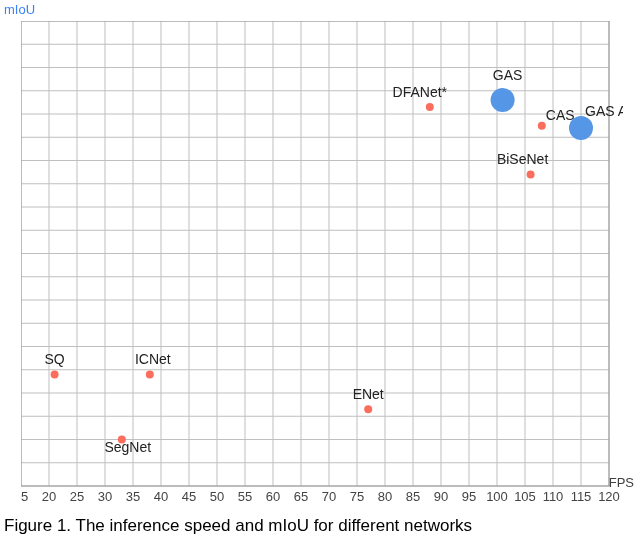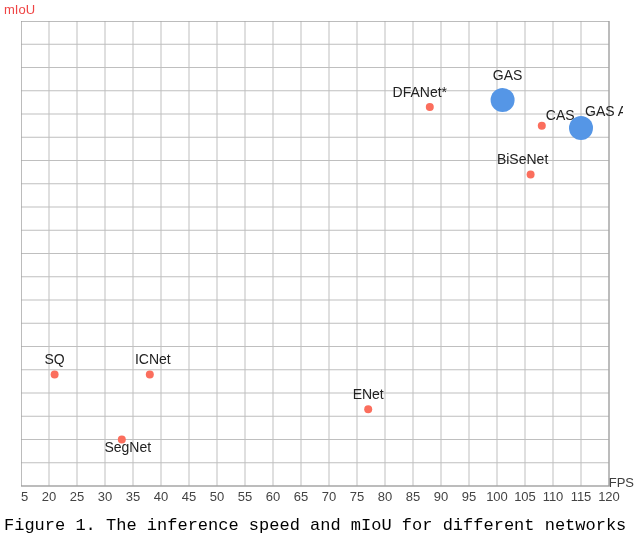--- a/index.html
+++ b/index.html
@@ -1,27 +1,27 @@
 <!DOCTYPE html>
 <html><head>
 <meta charset="utf-8">
 <style>
 html,body{margin:0;padding:0;width:640px;height:540px;background:#fff;font-family:Helvetica,Arial,sans-serif;overflow:hidden}
 .chart-wrap{position:absolute;left:0;top:0;width:640px;height:516px}
-.ylab{position:absolute;left:4px;top:2px;font-size:13px;color:#ef4444}
+.ylab{position:absolute;left:4px;top:2px;font-size:13px;color:#3b82f6}
 .plot{position:absolute;left:21px;top:21px;width:602px;height:487px}
 .plot svg{width:100%;height:100%}
 .grid line{stroke:#bfbfbf;stroke-width:1}
 .border{stroke:#999;stroke-width:1;fill:none}
 .tick{font-size:13px;fill:#444;font-family:Helvetica,Arial,sans-serif}
 .xlab{position:absolute;right:6px;top:475px;font-size:13px;color:#404040}
 .dot{fill:#fb6e5d}
 .dotb{fill:#5596e6}
 .dlabel{font-size:14px;fill:#222;font-family:Helvetica,Arial,sans-serif}
-.caption{position:absolute;left:4px;top:516px;width:632px;font-size:17px;color:#000;white-space:nowrap;overflow:hidden;font-family:Liberation Mono, monospace}
+.caption{position:absolute;left:4px;top:516px;width:632px;font-size:17px;color:#000;white-space:nowrap;overflow:hidden;font-family:Liberation Sans, sans-serif}
 </style>
 </head>
 <body>
 
 <div class="chart-wrap">
   <div class="ylab">mIoU</div>
   <div class="plot">
     <svg viewBox="0 0 602 487" id="svg">
         <g class="grid">
           <line x1="0" y1="0" x2="0" y2="465"></line>

